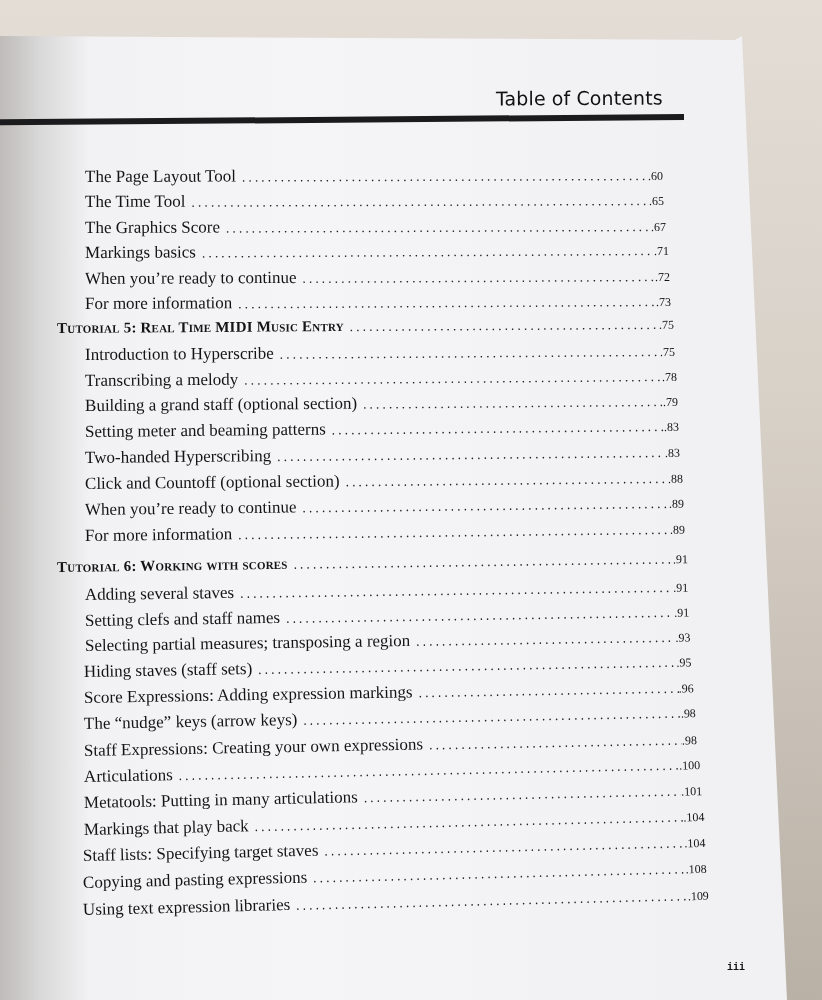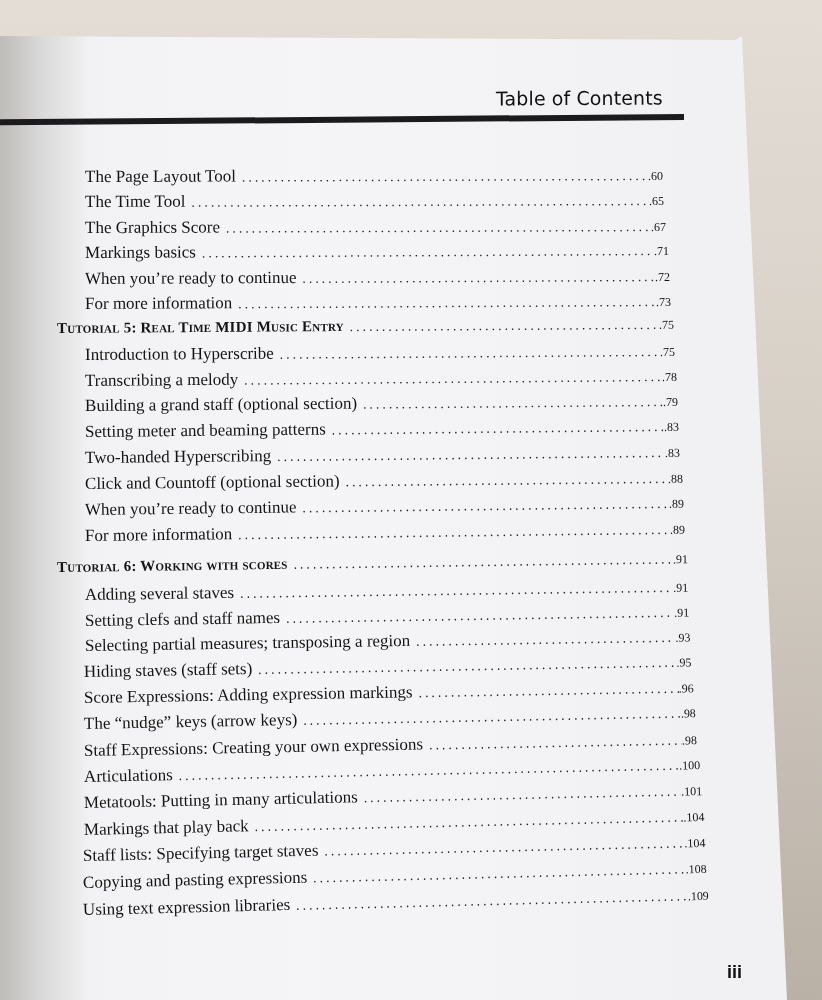--- a/index.html
+++ b/index.html
@@ -86,23 +86,23 @@
     .row.tutorial .label {
       font-variant: small-caps;
       font-weight: bold;
       font-size: 15px;
       letter-spacing: 0.2px;
     }
     .folio {
       position: absolute;
       left: 727px;
       top: 962px;
-      font-family: Liberation Sans, sans-serif;
+      font-family: Liberation Mono, monospace;
       font-weight: bold;
-      font-size: 18px;
+      font-size: 10px;
       color: #111;
     }
   </style>
 </head>
 <body>
 
 <div class="page">
   <div class="page-shadow"></div>
 </div>
 

